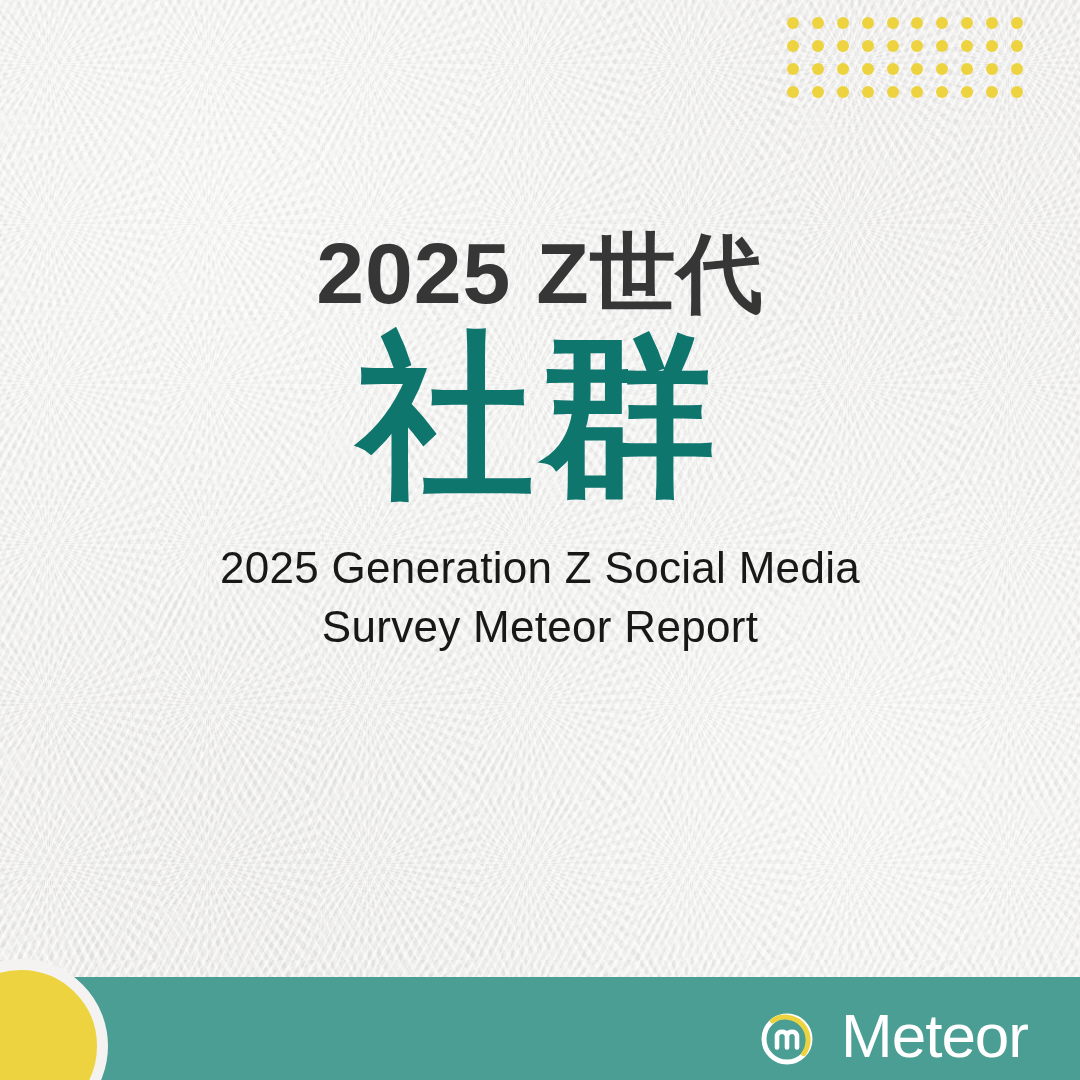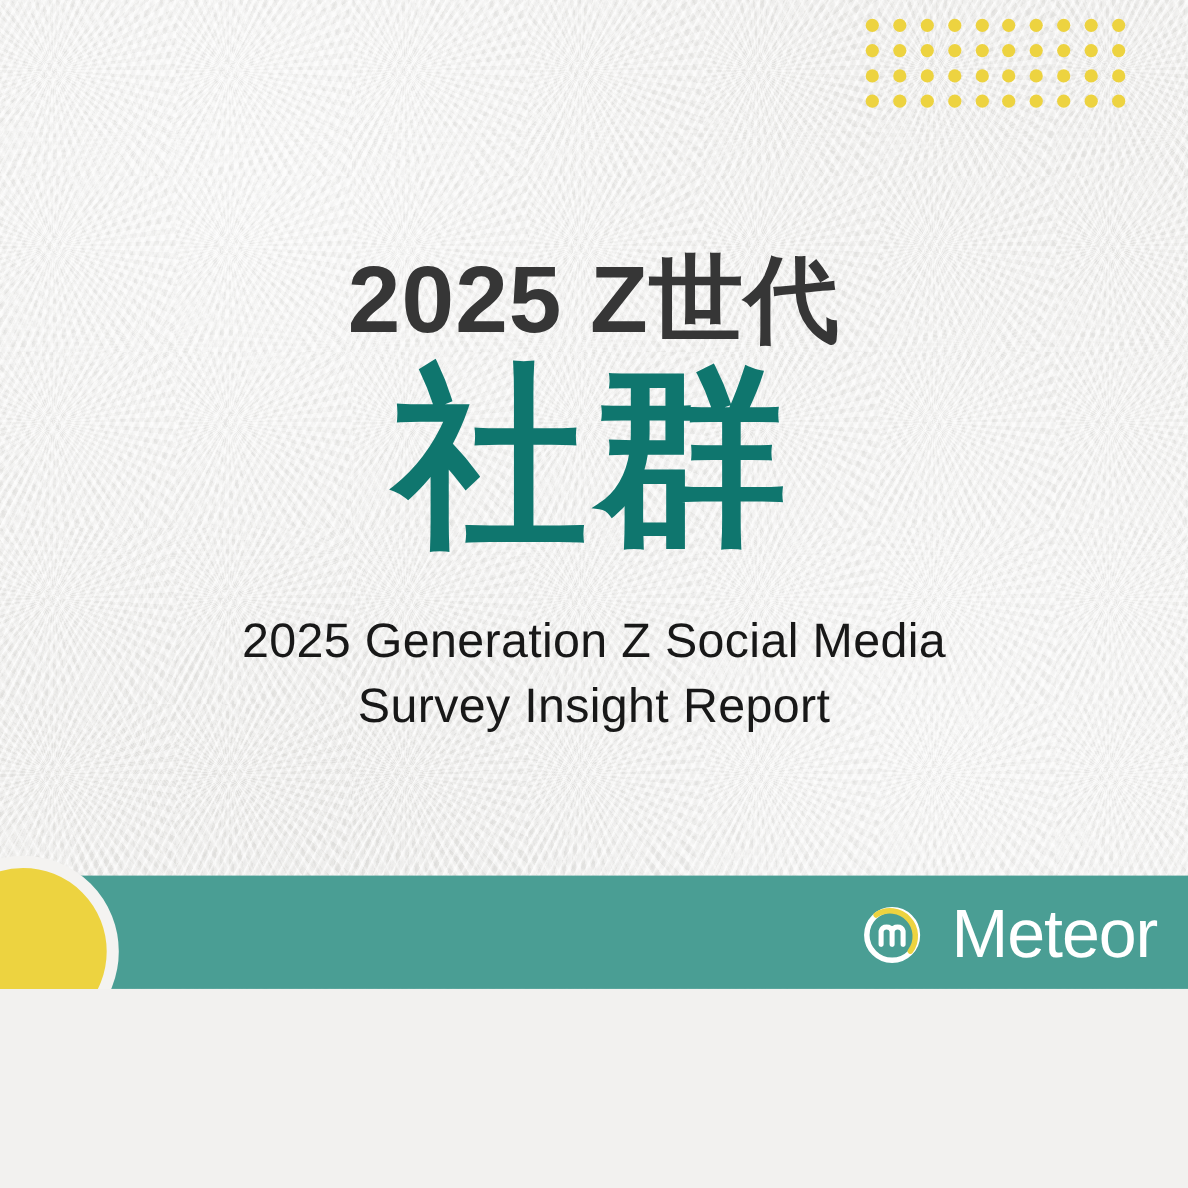--- a/index.html
+++ b/index.html
@@ -11,21 +11,21 @@
   }
 
   body {
     font-family: "Liberation Sans", sans-serif;
     background: #f2f1ef;
   }
 
   #poster {
     position: relative;
     width: 1080px;
-    height: 899px;
+    height: 1080px;
     background-color: #f1f0ee;
     overflow: hidden;
   }
 
   
   .texture {
     position: absolute;
     inset: 0;
     pointer-events: none;
     z-index: 1;
@@ -124,21 +124,21 @@
     font-weight: 700;
     font-size: 168px;
     line-height: 1.02;
     letter-spacing: 2px;
     color: #363636;
     margin-top: 2px;
     white-space: nowrap;
   }
 
   .subtitle {
-    margin-top: 47px;
+    margin-top: 32px;
     font-family: "Liberation Sans", sans-serif;
     font-weight: 300;
     font-size: 44px;
     line-height: 1.35;
     letter-spacing: .3px;
     color: #181818;
   }
   .subtitle .sub-line { display: block; }
 
   
@@ -161,25 +161,25 @@
     border-radius: 50%;
     background: #edd340;
     border: 11px solid #f4f3f1;
     z-index: 6;
     box-sizing: content-box;
   }
 
   
   .brand {
     position: absolute;
-    right: 28px;
+    right: 52px;
     bottom: 13px;
     height: 72px;
     display: flex;
-    align-items: center;
+    align-items: flex-end;
     gap: 26px;
     z-index: 7;
   }
   .brand-mark {
     width: 56px;
     height: 56px;
     flex: 0 0 56px;
     position: relative;
   }
   .brand-name {
@@ -241,21 +241,21 @@
       <span class="dot" style="background: rgb(237, 211, 64);"></span>
       <span class="dot" style="background: rgb(237, 211, 64);"></span>
     </div>
 
   <div class="title-stack">
     <div class="line-cjk-top">2025 Z世代</div>
     <div class="line-highlight">社群</div>
 
     <div class="subtitle">
       <span class="sub-line">2025 Generation Z Social Media</span>
-      <span class="sub-line">Survey Insight Report</span>
+      <span class="sub-line">Survey Meteor Report</span>
     </div>
   </div>
 
   <div class="footer-bar"></div>
 
   <div class="corner-circle"></div>
 
   <div class="brand">
     <span class="brand-mark">
       <svg viewBox="0 0 56 56" width="56" height="56" aria-hidden="true">

